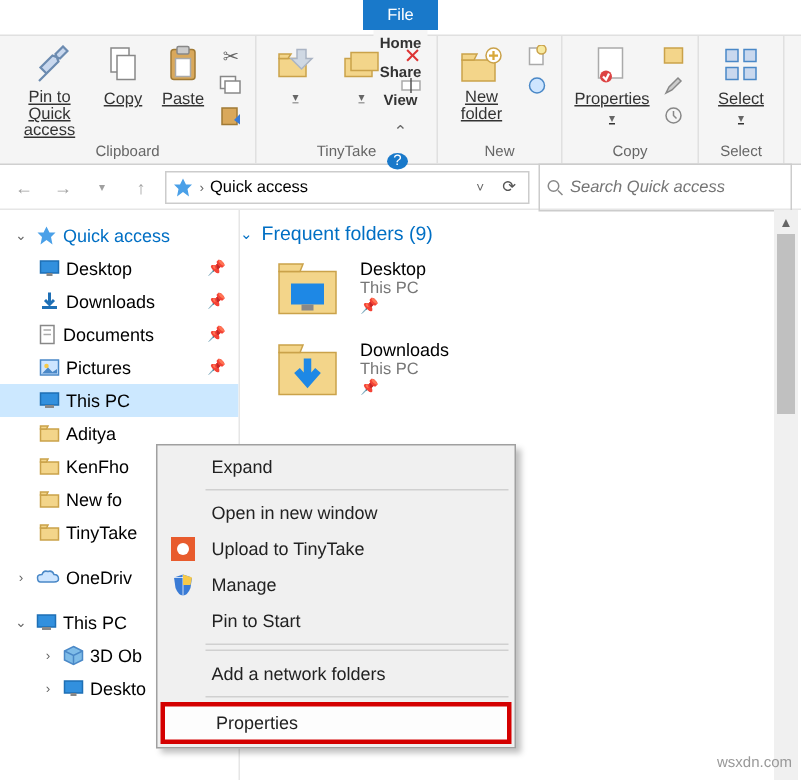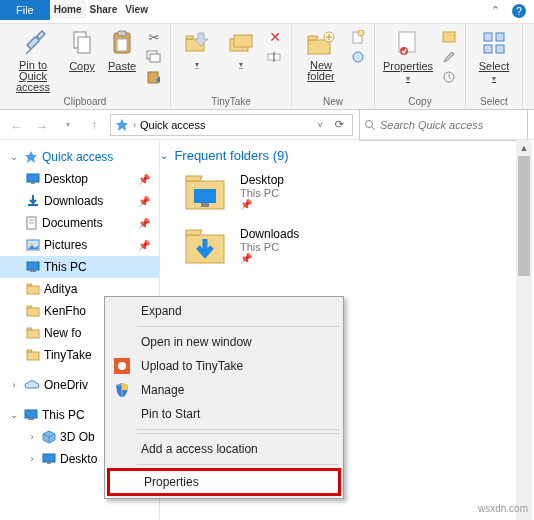--- a/index.html
+++ b/index.html
@@ -1,19 +1,19 @@
 <!DOCTYPE html>
 <html><head>
 <meta charset="utf-8">
 <style>
 * { box-sizing: border-box; margin: 0; padding: 0; font-family: "Segoe UI", Tahoma, sans-serif; }
 body { width: 534px; height: 520px; background: #fff; overflow: hidden; position: relative; }
 
 
-.tabs { display: flex; height: 24px; background: #fff; border-bottom: 1px solid #e0e0e0; align-items: flex-start; }
+.tabs { display: flex; height: 24px; background: #fff; border-bottom: 1px solid #e0e0e0; align-items: center; flex-direction: column; }
 .tab-file { background: #1979ca; color: #fff; font-size: 11px; padding: 4px 16px; cursor: pointer; }
 .tab { font-size: 10px; padding: 4px 4px; cursor: pointer; color: #333; font-weight: bold; }
 .tab.active { background: #f5f5f5; }
 .tabs-spacer { flex: 1; }
 .chev-up { font-size: 11px; color: #666; padding: 4px 8px; cursor: pointer; }
 .help-icon { width: 14px; height: 14px; background: #1979ca; color: #fff; border-radius: 50%; font-size: 10px; display: flex; align-items: center; justify-content: center; margin: 4px 8px 0 4px; cursor: pointer; }
 
 
 .ribbon { display: flex; height: 86px; background: #f5f5f5; border-bottom: 1px solid #d0d0d0; }
 .group { display: flex; flex-direction: column; border-right: 1px solid #e0e0e0; padding: 2px 6px 0 6px; }
@@ -497,21 +497,21 @@
         </svg>
       </span>
       <span>Manage</span>
     </div>
   <div class="ctx-item">
       <span>Pin to Start</span>
     </div>
   <div class="ctx-sep"></div>
   <div class="ctx-sep"></div>
   <div class="ctx-item">
-      <span>Add a access location</span>
+      <span>Add a network folders</span>
     </div>
   <div class="ctx-sep"></div>
   <div class="ctx-item highlight">
       <span>Properties</span>
     </div>
 </div>
 
 <div class="watermark">wsxdn.com</div>
 
 </body></html>

